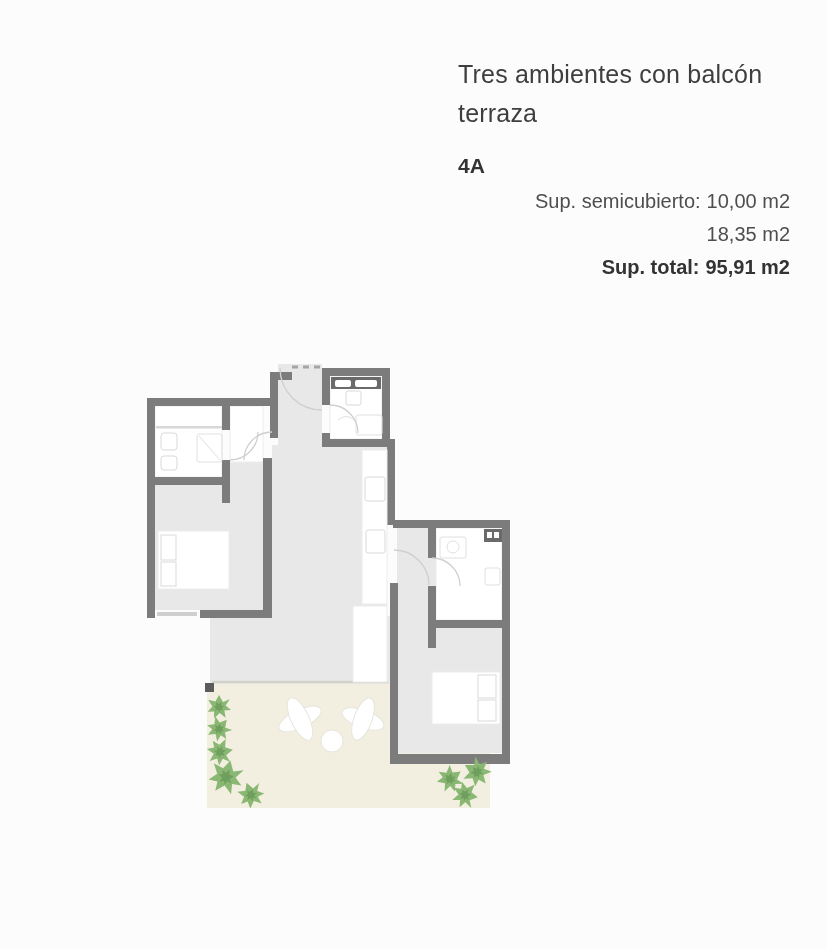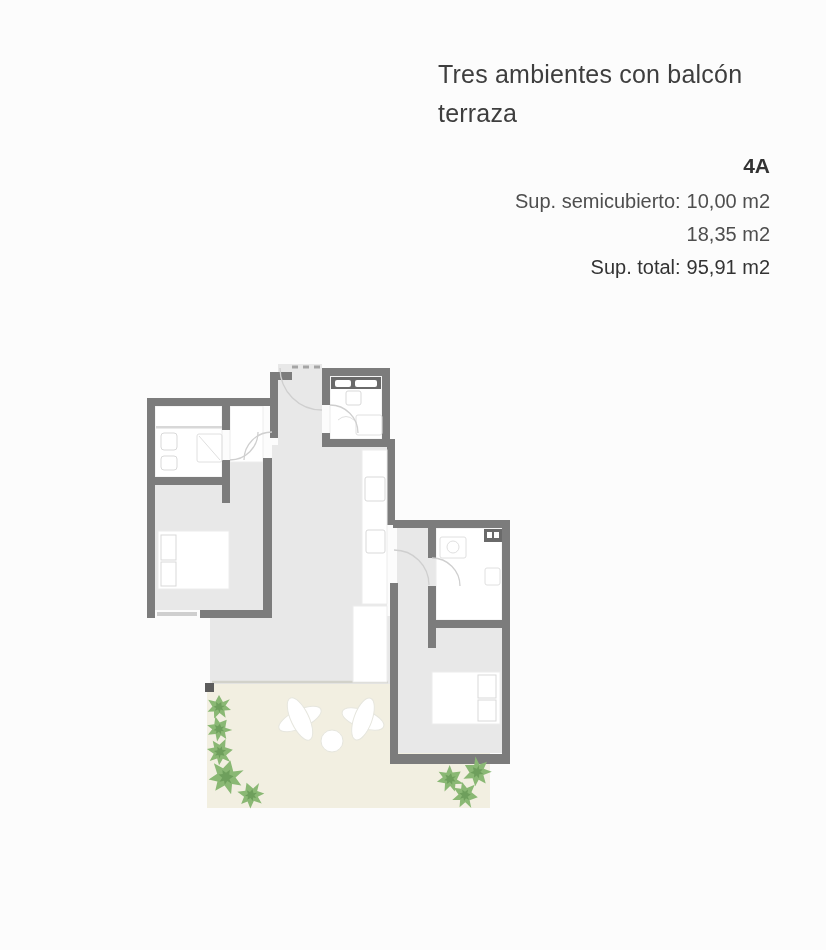--- a/index.html
+++ b/index.html
@@ -1,26 +1,26 @@
 <!DOCTYPE html>
 <html style="--pageBg: #fcfcfc; --wall: #7c7c7c; --floor: #e8e8e8; --terrace: #f2efe1; --plant: #8ab874; --plantDark: #6e9f5c; --fixtureDark: #6a6a6a; --arc: #cfcfcf; --white: #ffffff;"><head>
 <meta charset="utf-8">
 <style>
   html,body{margin:0;padding:0;}
   body{
     width:826px;height:950px;position:relative;overflow:hidden;
     background:var(--pageBg,#fcfcfc);
     font-family:"Liberation Sans",sans-serif;
   }
-  .info{position:absolute;left:438px;top:55px;width:332px;}
+  .info{position:absolute;left:458px;top:55px;width:332px;}
   .title{font-size:25px;line-height:39px;font-weight:400;color:#3e3e3e;margin:0;letter-spacing:.2px;}
-  .unit{margin-top:21px;text-align:right;font-size:21px;font-weight:700;color:#333;}
+  .unit{margin-top:21px;font-size:21px;font-weight:700;color:#333;}
   .rows{margin-top:7px;}
   .row{display:flex;justify-content:flex-end;gap:6px;font-size:20px;line-height:33px;color:#4e4e4e;}
-  .row.total{font-weight:400;color:#333;}
+  .row.total{font-weight:700;color:#333;}
   svg{position:absolute;left:0;top:0;}
   .wall{fill:var(--wall,#7c7c7c);}
   .floor{fill:var(--floor,#e8e8e8);}
   .white-room{fill:var(--white,#fff);stroke:#ececec;stroke-width:1;}
   .terrace{fill:var(--terrace,#f2efe1);}
   .plant{fill:var(--plant,#8ab874);}
   .plant-dark{fill:var(--plantDark,#6e9f5c);}
   .arc{fill:none;stroke:var(--arc,#cfcfcf);stroke-width:1.3;}
   .dash{stroke:#a5a5a5;stroke-width:3;stroke-dasharray:6 5;}
   .fixture{fill:#fff;stroke:#d9d9d9;stroke-width:1;}

